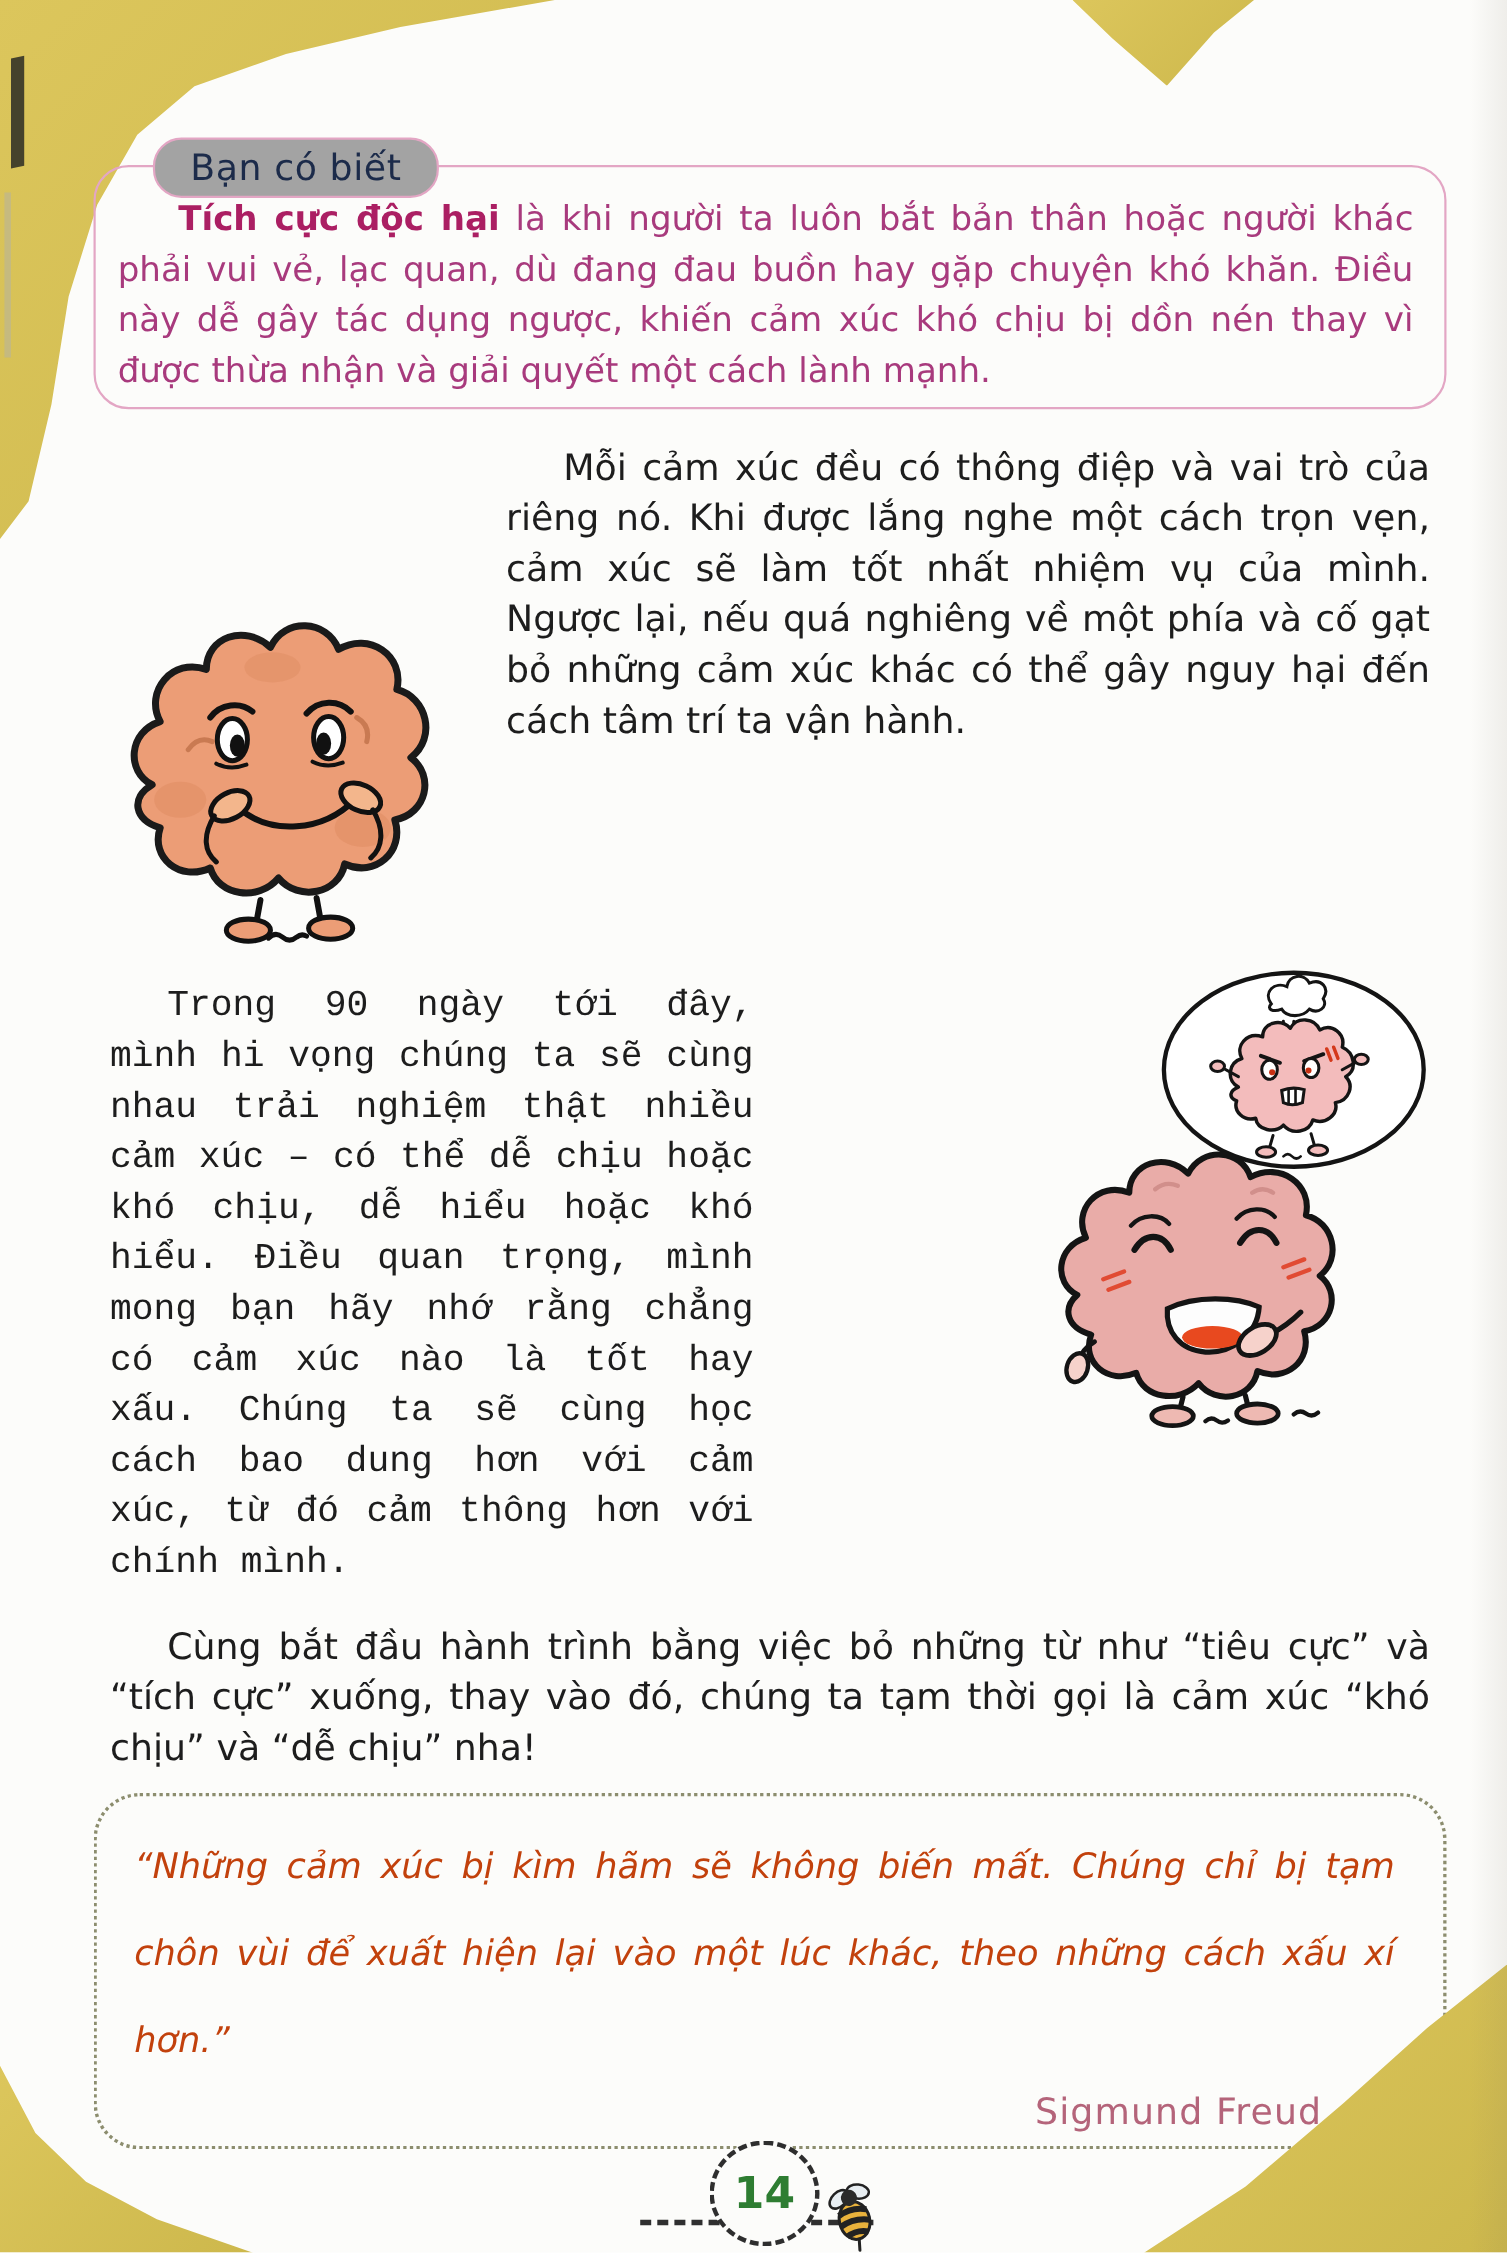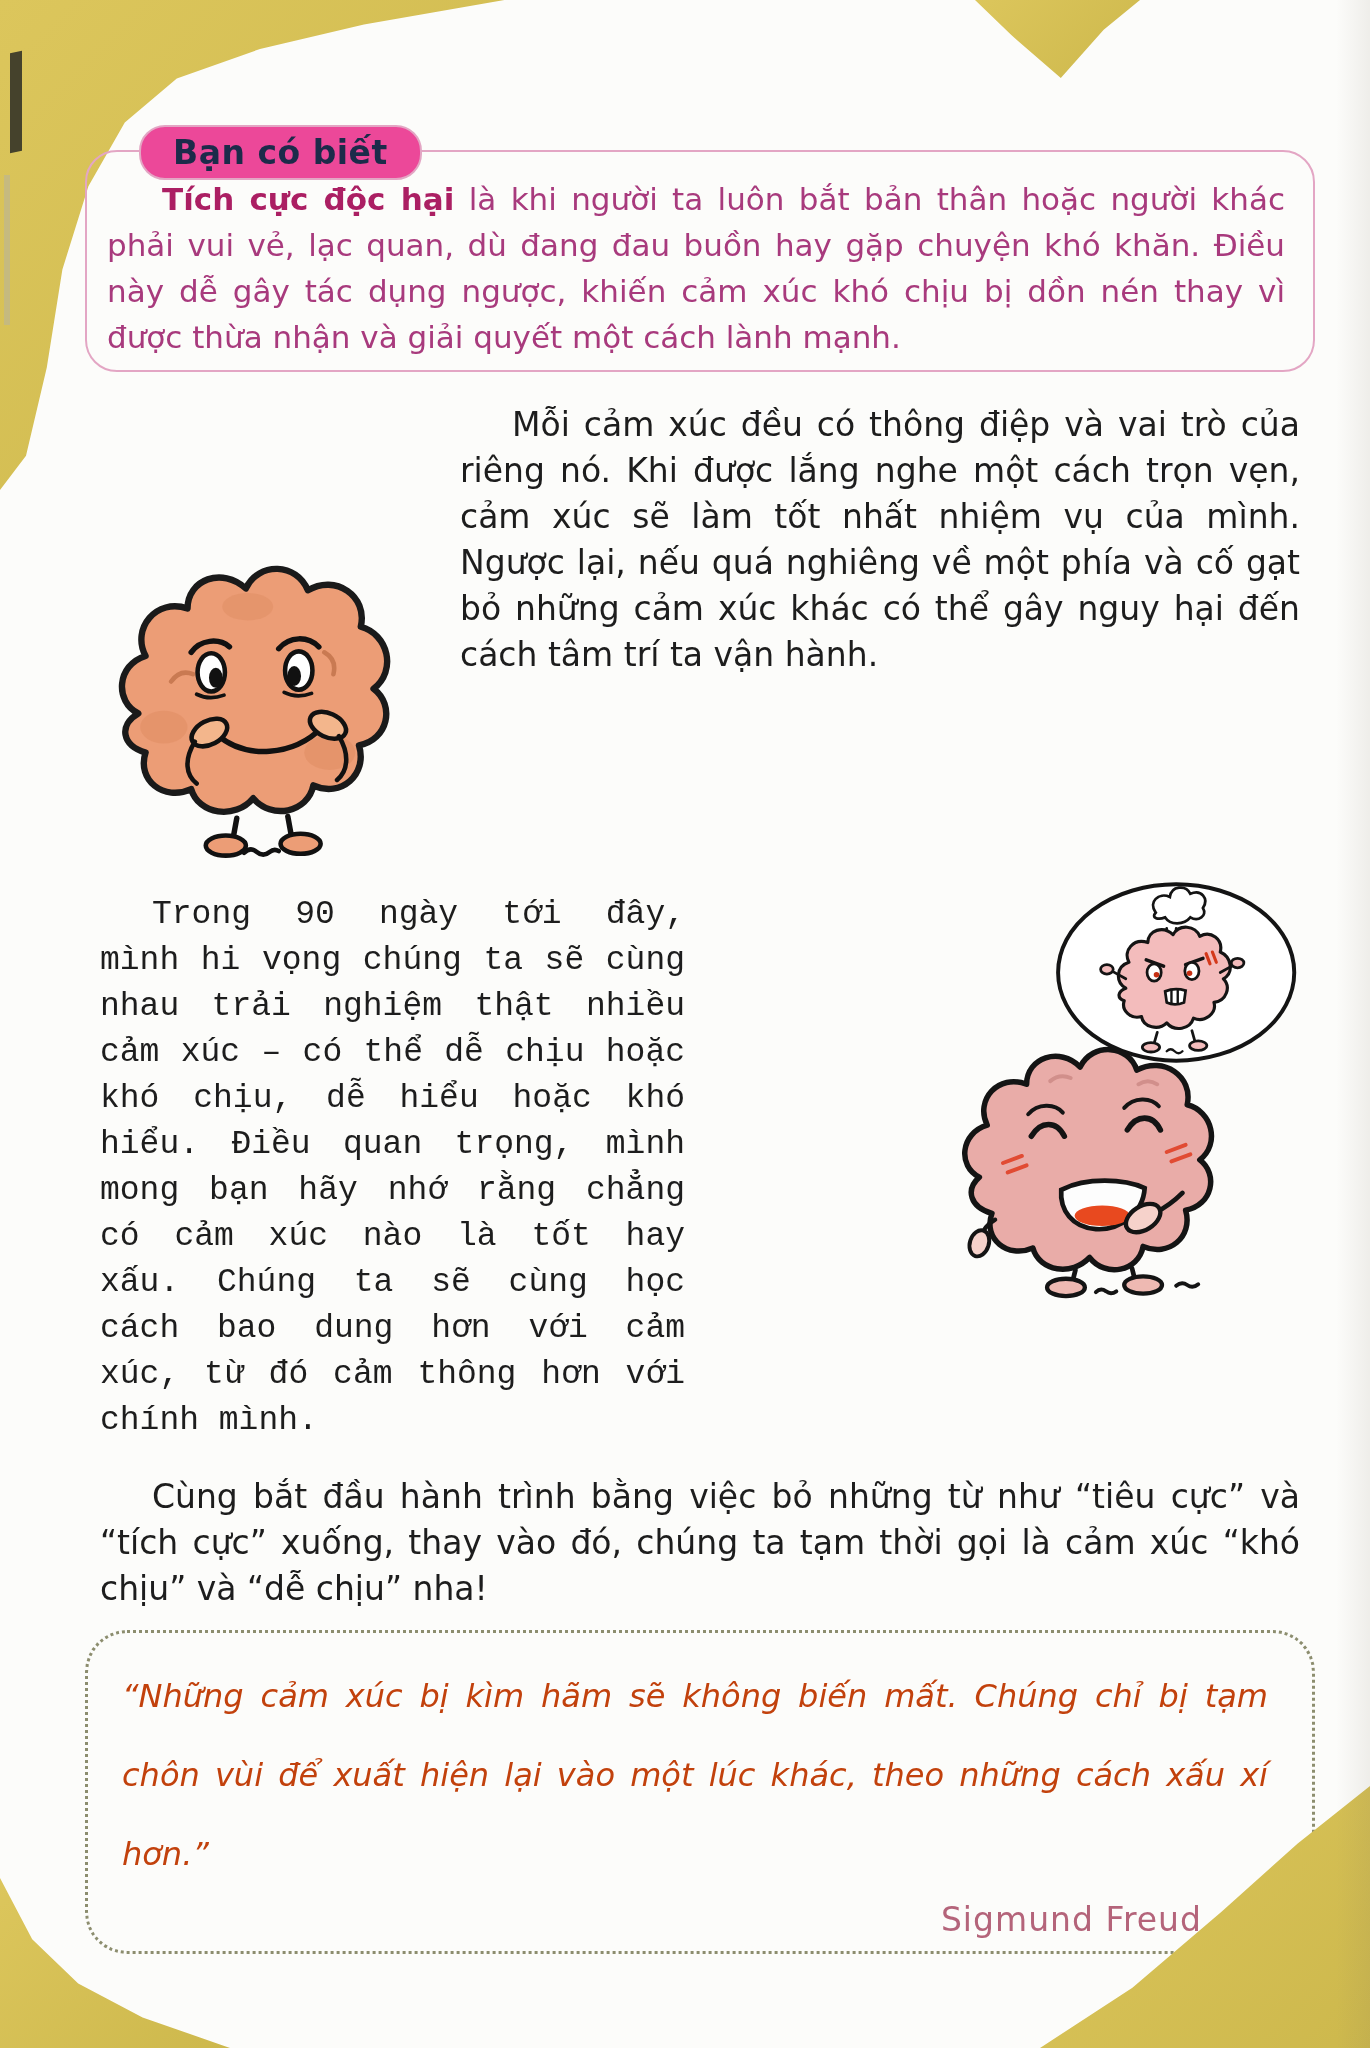--- a/index.html
+++ b/index.html
@@ -32,25 +32,25 @@
   
   .callout{
     position:relative;
     margin:150px 55px 0 85px;
     border:2.5px solid #e3a6c4;
     border-radius:32px;
     padding:24px 28px 10px 20px;
   }
   .callout-label{
     position:absolute;top:-27px;left:52px;
-    background:#ec4899;
+    background:#a3a3a3;
     border:2.5px solid #e3a6c4;
     border-radius:26px;
     padding:6px 32px;
-    font-size:33px;font-weight:bold;color:#1c2b4a;
+    font-size:33px;font-weight:normal;color:#1c2b4a;
     letter-spacing:.5px;
   }
   .callout-text{
     margin:0;
     font-size:31px;line-height:46px;
     color:#a83a7d;
     text-align:justify;
     text-indent:55px;
   }
   .callout-text .lead{font-weight:bold;color:#ab1f63;}
@@ -211,14 +211,28 @@
     </div>
   </div>
 
   <p class="body-par par-4">Cùng bắt đầu hành trình bằng việc bỏ những từ như “tiêu cực” và “tích cực” xuống, thay vào đó, chúng ta tạm thời gọi là cảm xúc “khó chịu” và “dễ chịu” nha!</p>
 
   <div class="quote-box">
     <p class="quote-text">“Những cảm xúc bị kìm hãm sẽ không biến mất. Chúng chỉ bị tạm chôn vùi để xuất hiện lại vào một lúc khác, theo những cách xấu xí hơn.”</p>
     <div class="quote-author">Sigmund Freud</div>
   </div>
 
+  <div class="footer">
+    <div class="dash-trail"></div>
+    <div class="page-num-circle">
+      <span>14</span>
+    </div>
+    <svg class="bee" viewBox="0 0 60 72">
+      <ellipse cx="20" cy="16" rx="11" ry="7" fill="#e8eef2" stroke="#222" stroke-width="2.5" transform="rotate(-30 20 16)"></ellipse>
+      <ellipse cx="40" cy="13" rx="11" ry="7" fill="#e8eef2" stroke="#222" stroke-width="2.5" transform="rotate(20 40 13)"></ellipse>
+      <ellipse cx="30" cy="40" rx="15" ry="19" fill="#e9b23c" stroke="#222" stroke-width="3"></ellipse>
+      <path d="M 16 32 Q 30 26 44 32 M 15 43 Q 30 37 45 43 M 19 54 Q 30 49 41 54" fill="none" stroke="#222" stroke-width="6"></path>
+      <circle cx="30" cy="17" r="8" fill="#2a2a2a"></circle>
+      <path d="M 30 59 L 28 70" stroke="#222" stroke-width="3" stroke-linecap="round"></path>
+    </svg>
+  </div>
 
 </div>
 
 </body></html>

